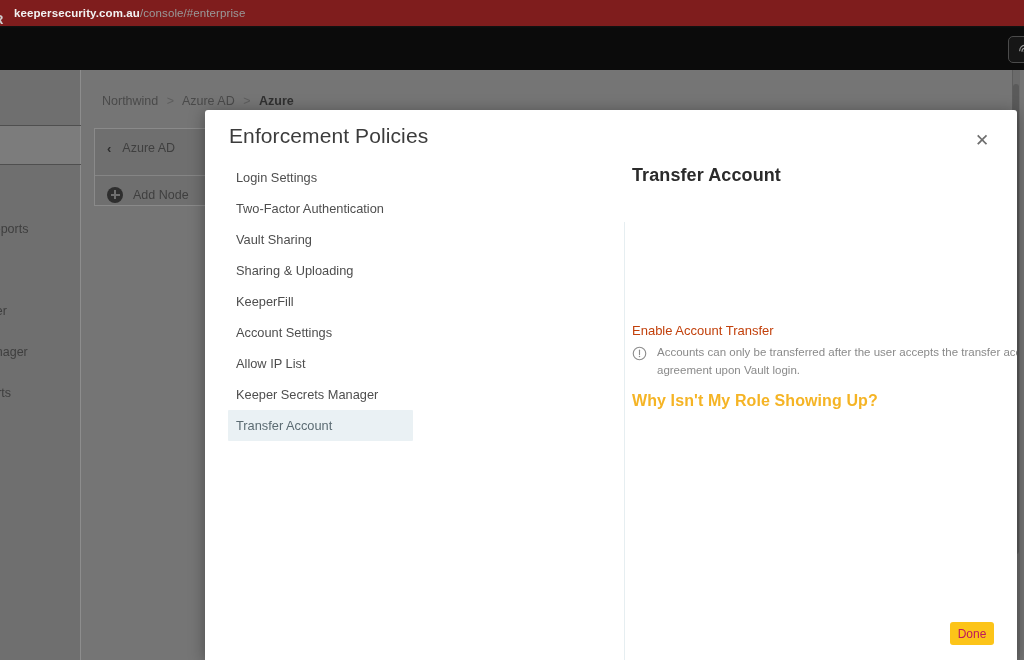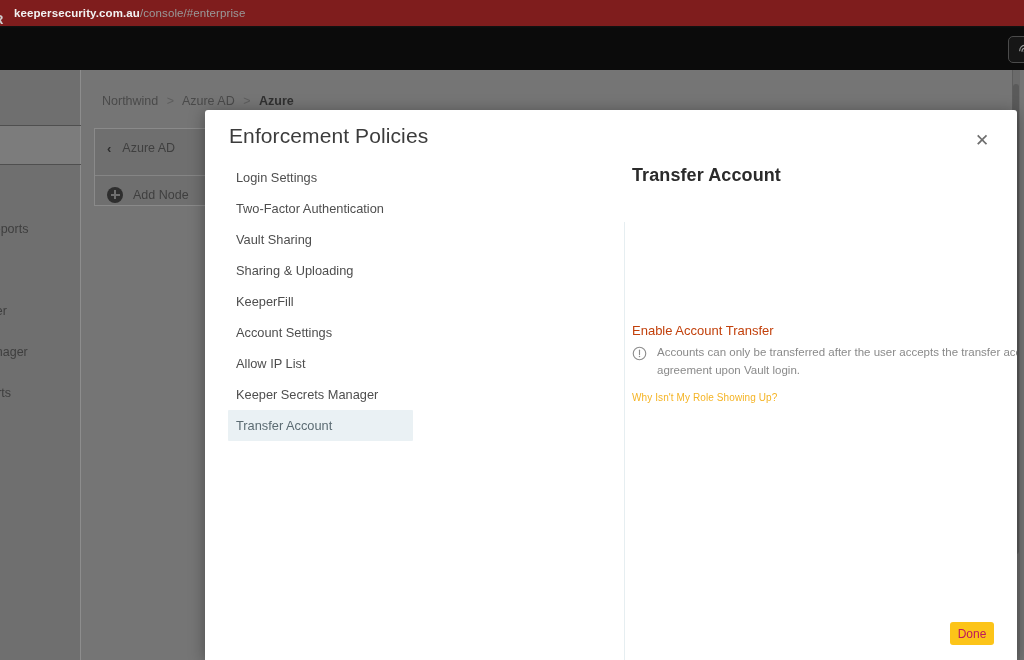--- a/index.html
+++ b/index.html
@@ -161,21 +161,21 @@
     position: absolute; left: 427px; top: 234px; width: 420px;
     display: flex; align-items: flex-start;
   }
   .note .warn-ico { width: 15px; height: 15px; margin-top: 2px; flex: none; }
   .note .note-text {
     margin-left: 10px; font-size: 11.5px; color: #8a8a8a; line-height: 1.55;
   }
 
   .link-why {
     position: absolute; left: 427px; top: 282px;
-    font-size: 10px; color: #f5b425; font-weight: normal; cursor: pointer;
+    font-size: 16px; color: #f5b425; font-weight: bold; cursor: pointer;
     letter-spacing: .1px;
   }
 
   .done-btn {
     position: absolute; left: 745px; top: 512px; width: 44px; height: 23px;
     background: #fcc419; border: 0; border-radius: 3px;
     font-family: "Liberation Sans", sans-serif;
     font-size: 12px; color: #be185d; cursor: pointer;
   }
 </style>

